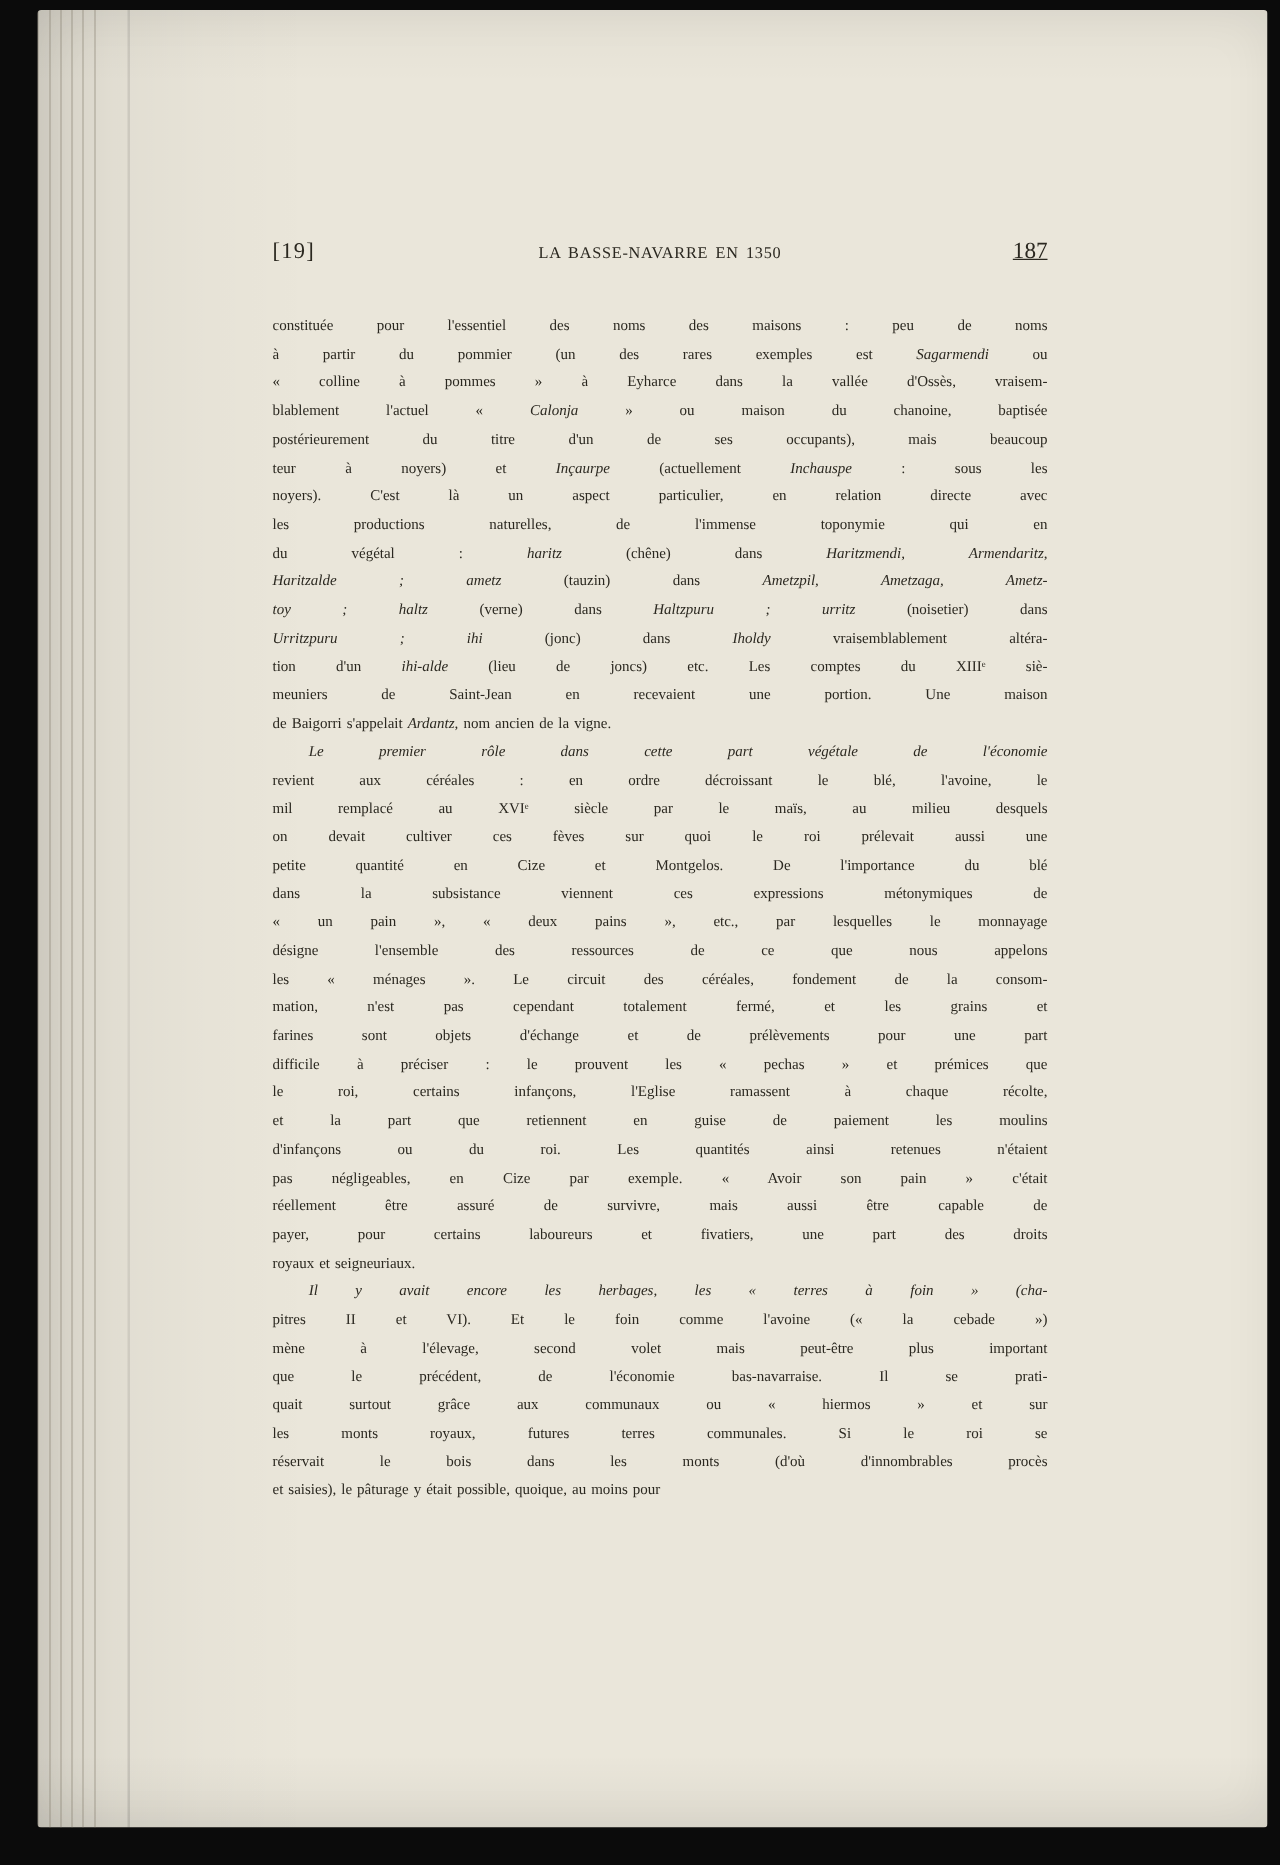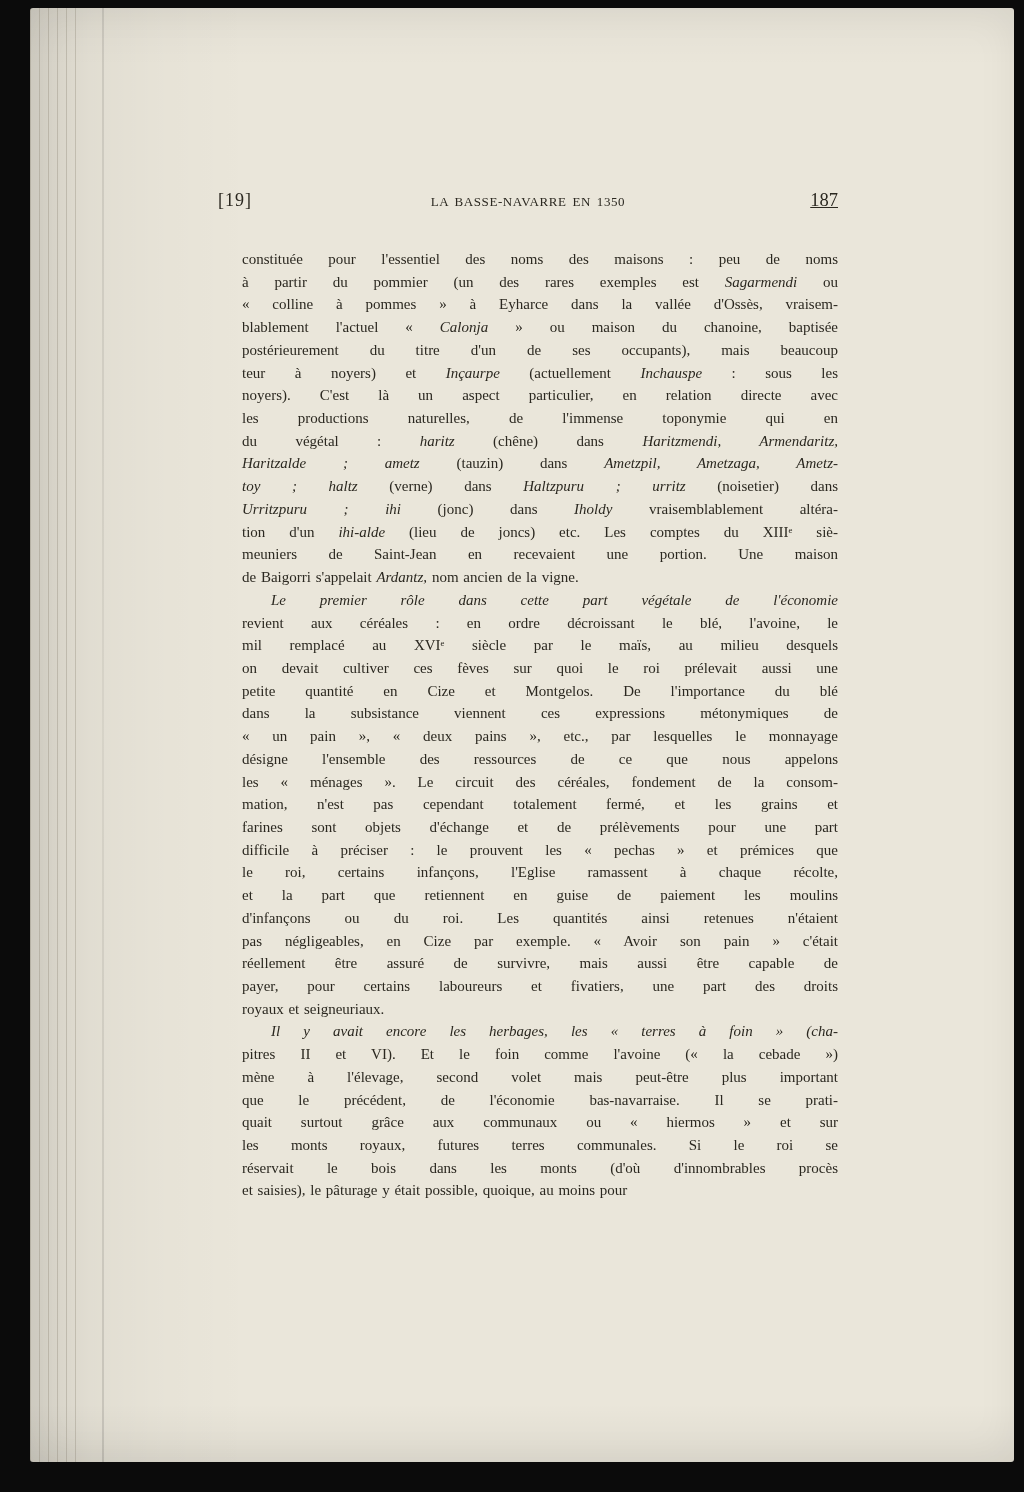--- a/index.html
+++ b/index.html
@@ -62,24 +62,23 @@
   }
   .page-header .bracket{justify-self:start;letter-spacing:1px;}
   .page-header .title{
     justify-self:center;
     letter-spacing:0.6px;
     word-spacing:2px;
     font-size:13px;
   }
   .page-header .folio{justify-self:end;font-size:18.5px;text-decoration:underline;}
   .body-text{
-    font-size:15px;
+    font-size:12px;
     line-height:22.72px;
     word-spacing:1px;
-    margin-left:24px;
   }
   .paragraph{margin:0;}
   .line{
     text-align:justify;
     text-align-last:justify;
     -moz-text-align-last:justify;
     height:22.72px;
     overflow:visible;
     white-space:normal;
   }

